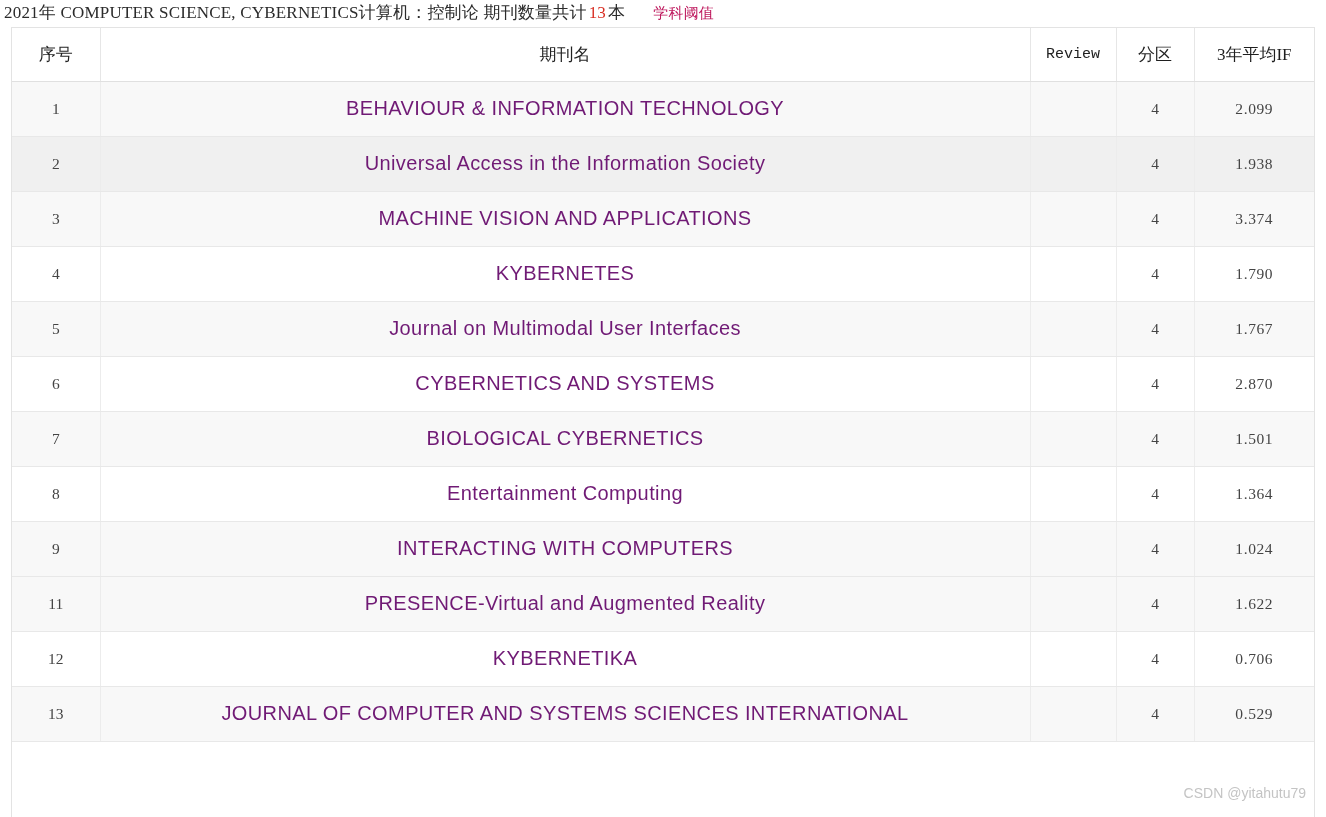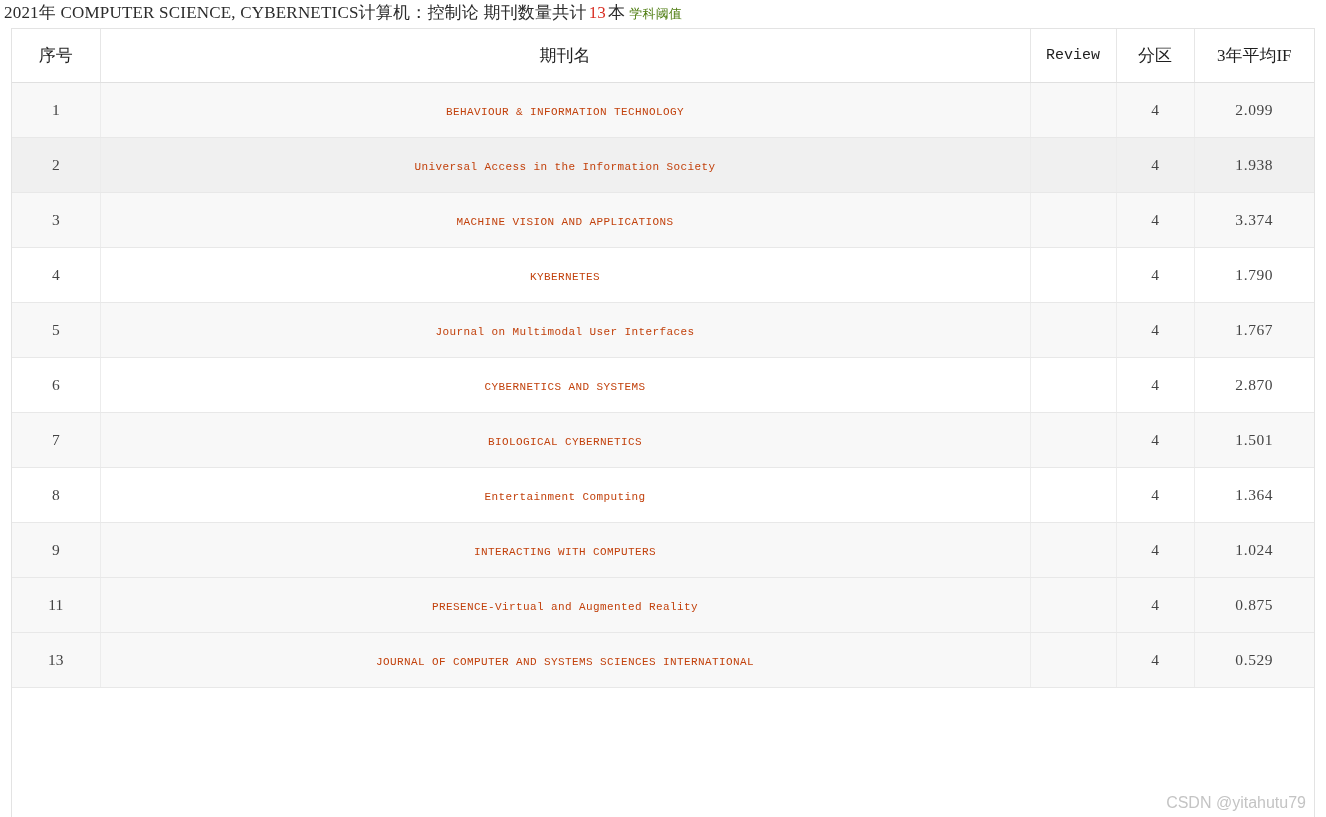--- a/index.html
+++ b/index.html
@@ -26,25 +26,26 @@
     white-space: nowrap;
     color: #2b2b2b;
     letter-spacing: 0.2px;
   }
   .title-bar .seg { display: inline; margin-top: 8px; }
   .title-bar .count {
     color: #d93025;
     padding: 0 2px;
   }
   .title-bar .threshold-link {
-    color: #4d7c0f;
-    font-size: 13px;
+    color: #be185d;
+    font-size: 15px;
     text-decoration: none;
     cursor: pointer;
     padding-left: 4px;
+    margin-left: 24px;
   }
 
   
   .table-wrap {
     position: relative;
     margin: 0 11px;
     width: 1304px;
     height: 790px;
     overflow: hidden;
     border: 1px solid #e3e3e3;
@@ -98,38 +99,38 @@
   tr.row-light td { background: #f8f8f8; }
   tr.row-white td { background: #ffffff; }
   tr.row-hover td { background: #f0f0f0; }
 
   td.cell-idx {
     color: #4a4a4a;
     font-size: 15px;
   }
   td.cell-name { text-align: center; }
   td.cell-name .jlink {
-    color: #c2410c;
+    color: #701a75;
     text-decoration: none;
-    font-family: Liberation Mono, monospace;
-    font-size: 11px;
+    font-family: Liberation Sans, sans-serif;
+    font-size: 20px;
     letter-spacing: 0.4px;
     cursor: pointer;
   }
   td.cell-review { }
   td.cell-zone   { color: #3f3f3f; }
   td.cell-if     { color: #3f3f3f; letter-spacing: 0.6px; }
 
   
   .watermark {
     position: absolute;
     right: 8px;
-    bottom: 6px;
+    bottom: 16px;
     font-family: "Liberation Sans", "DejaVu Sans", sans-serif;
-    font-size: 16px;
+    font-size: 14px;
     color: #c4c4c4;
     pointer-events: none;
     user-select: none;
     white-space: nowrap;
   }
 </style>
 </head>
 <body>
 
 <div class="title-bar">
@@ -216,21 +217,28 @@
           <td class="cell-name"><a class="jlink">INTERACTING WITH COMPUTERS</a></td>
           <td class="cell-review"></td>
           <td class="cell-zone">4</td>
           <td class="cell-if">1.024</td>
         </tr>
         <tr class="row-light">
           <td class="cell-idx">11</td>
           <td class="cell-name"><a class="jlink">PRESENCE-Virtual and Augmented Reality</a></td>
           <td class="cell-review"></td>
           <td class="cell-zone">4</td>
-          <td class="cell-if">0.875</td>
+          <td class="cell-if">1.622</td>
+        </tr>
+        <tr class="row-white">
+          <td class="cell-idx">12</td>
+          <td class="cell-name"><a class="jlink">KYBERNETIKA</a></td>
+          <td class="cell-review"></td>
+          <td class="cell-zone">4</td>
+          <td class="cell-if">0.706</td>
         </tr>
         <tr class="row-light">
           <td class="cell-idx">13</td>
           <td class="cell-name"><a class="jlink">JOURNAL OF COMPUTER AND SYSTEMS SCIENCES INTERNATIONAL</a></td>
           <td class="cell-review"></td>
           <td class="cell-zone">4</td>
           <td class="cell-if">0.529</td>
         </tr>
       </tbody>
   </table>

